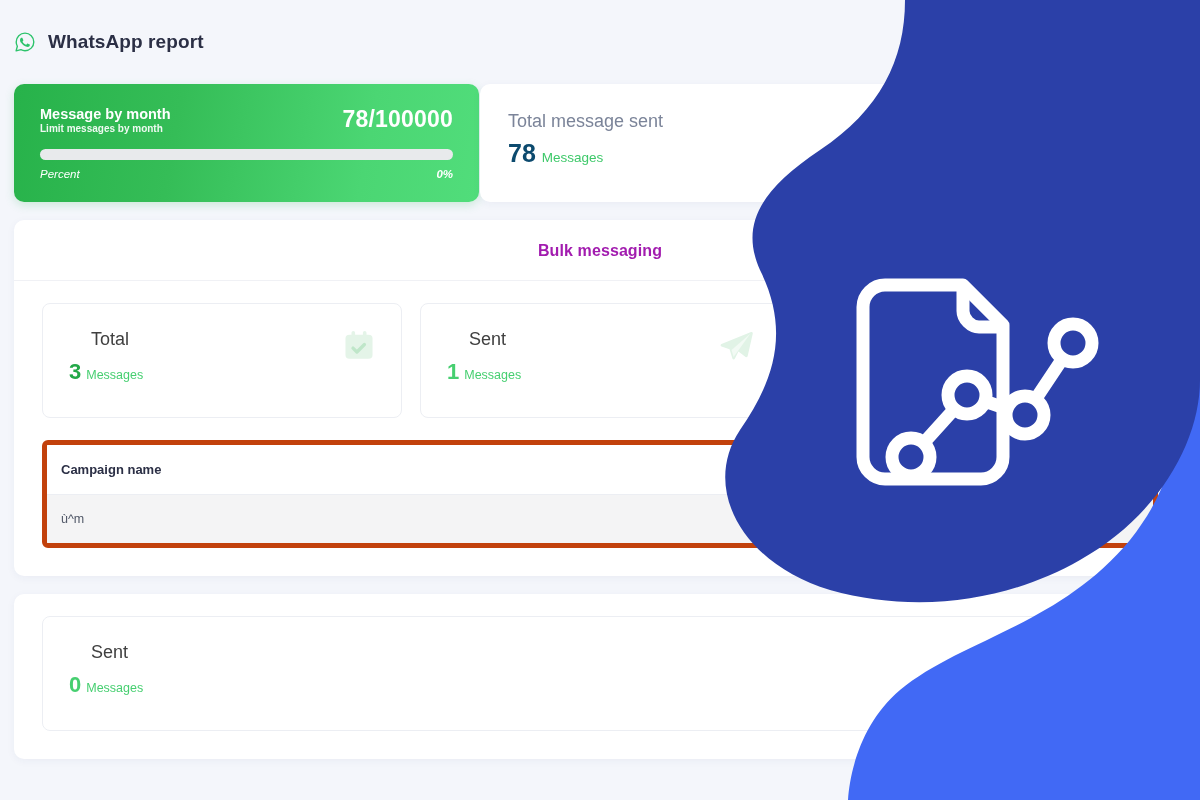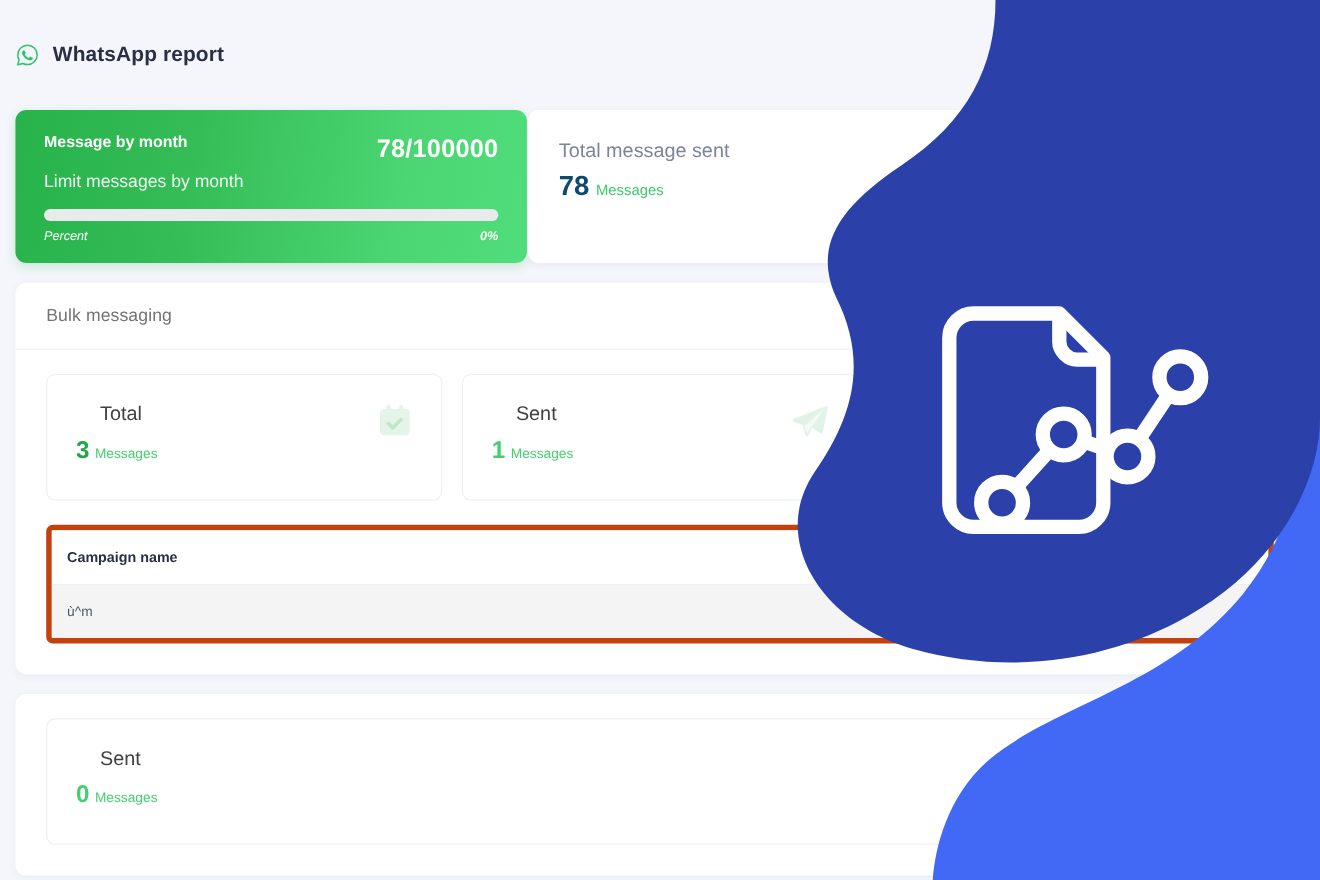--- a/index.html
+++ b/index.html
@@ -31,21 +31,21 @@
     inset: 0;
     padding: 0 14px;
     z-index: 1;
   }
 
   
   .page-header {
     display: flex;
     align-items: center;
     gap: 12px;
-    height: 100px;
+    height: 84px;
     padding-left: 0px;
   }
   .wa-icon { width: 22px; height: 22px; flex: 0 0 auto; display: block; }
   .page-title {
     font-size: 19px;
     font-weight: bold;
     color: #2b2f45;
     letter-spacing: .1px;
   }
 
@@ -64,21 +64,21 @@
     padding: 21px 26px 18px 26px;
     color: #ffffff;
     box-shadow: 0 3px 10px rgba(60,180,100,.22);
   }
   .month-top {
     display: flex;
     justify-content: space-between;
     align-items: flex-start;
   }
   .month-title { font-size: 14.5px; font-weight: bold; line-height: 1.25; }
-  .month-sub   { font-size: 16px; color: rgba(255,255,255,.92); margin-top: 18px; }
+  .month-sub   { font-size: 10px; color: rgba(255,255,255,.92); margin-top: 0; font-weight: bold; }
   .month-count {
     font-size: 23px;
     font-weight: bold;
     letter-spacing: .2px;
     line-height: 1;
     padding-top: 3px;
   }
   .progress-track {
     margin-top: 15px;
     height: 11px;
@@ -138,23 +138,24 @@
     margin-top: 18px;
     box-shadow: 0 2px 8px rgba(40,60,120,.05);
     overflow: hidden;
   }
   .panel-head {
     padding: 22px 28px 20px 28px;
     border-bottom: 1px solid #f0f1f5;
   }
   .panel-title {
     font-size: 16px;
-    font-weight: normal;
-    color: #737373;
+    font-weight: bold;
+    color: #a21caf;
     letter-spacing: .1px;
+    text-align: center;
   }
   .panel-body { padding: 22px 28px 28px 28px; }
 
   
   .metric-row {
     display: flex;
     gap: 18px;
   }
   .metric-card {
     flex: 1 1 0;

